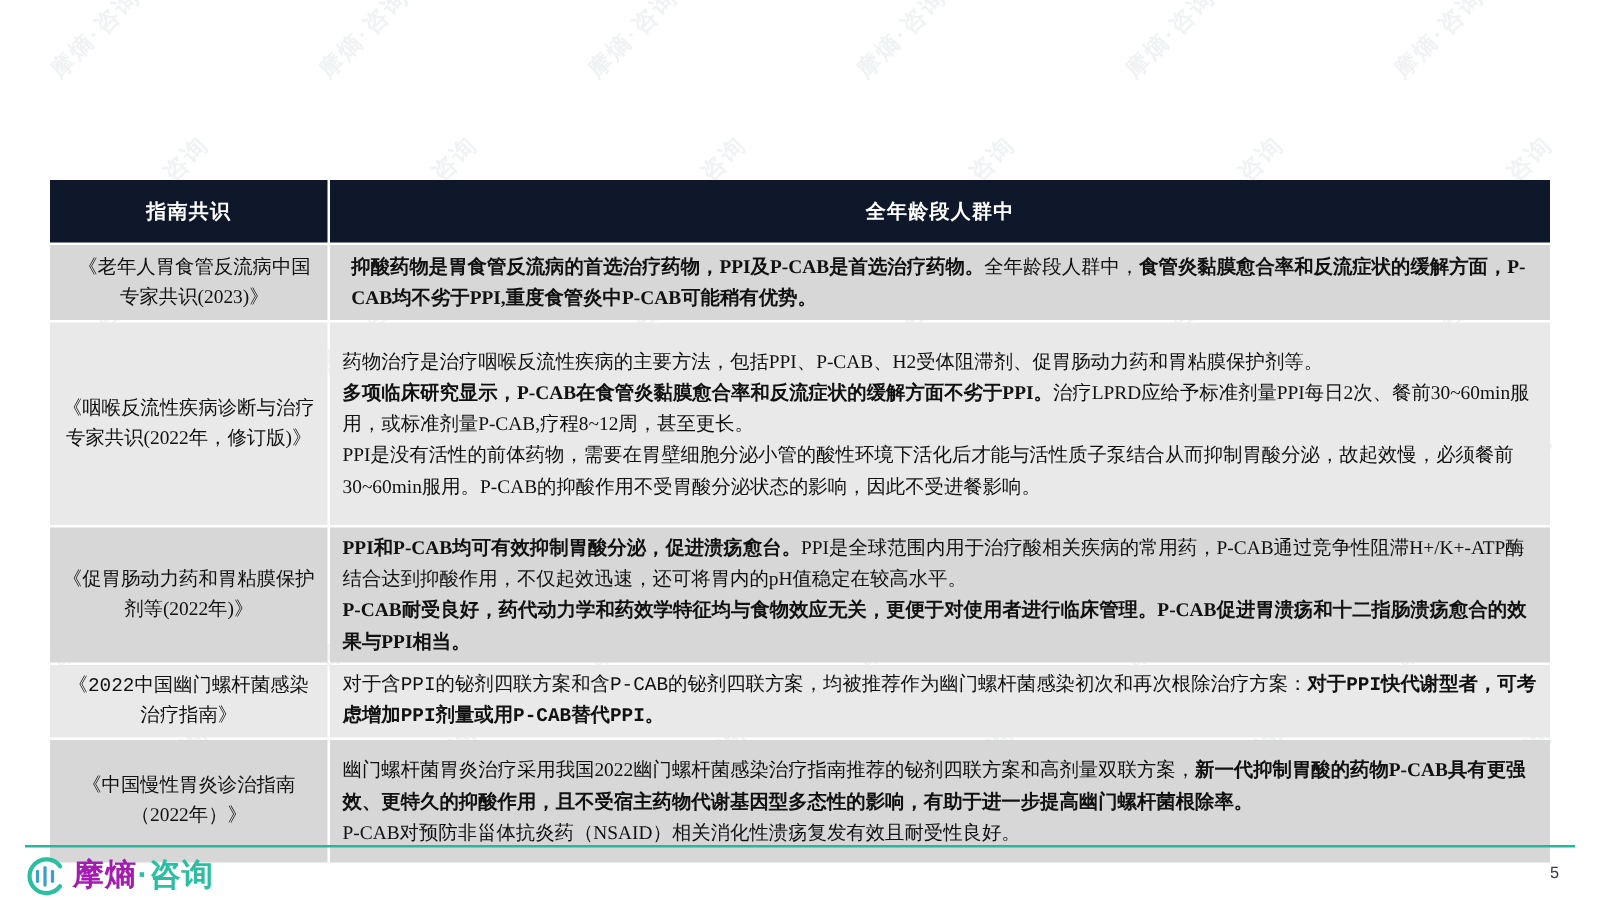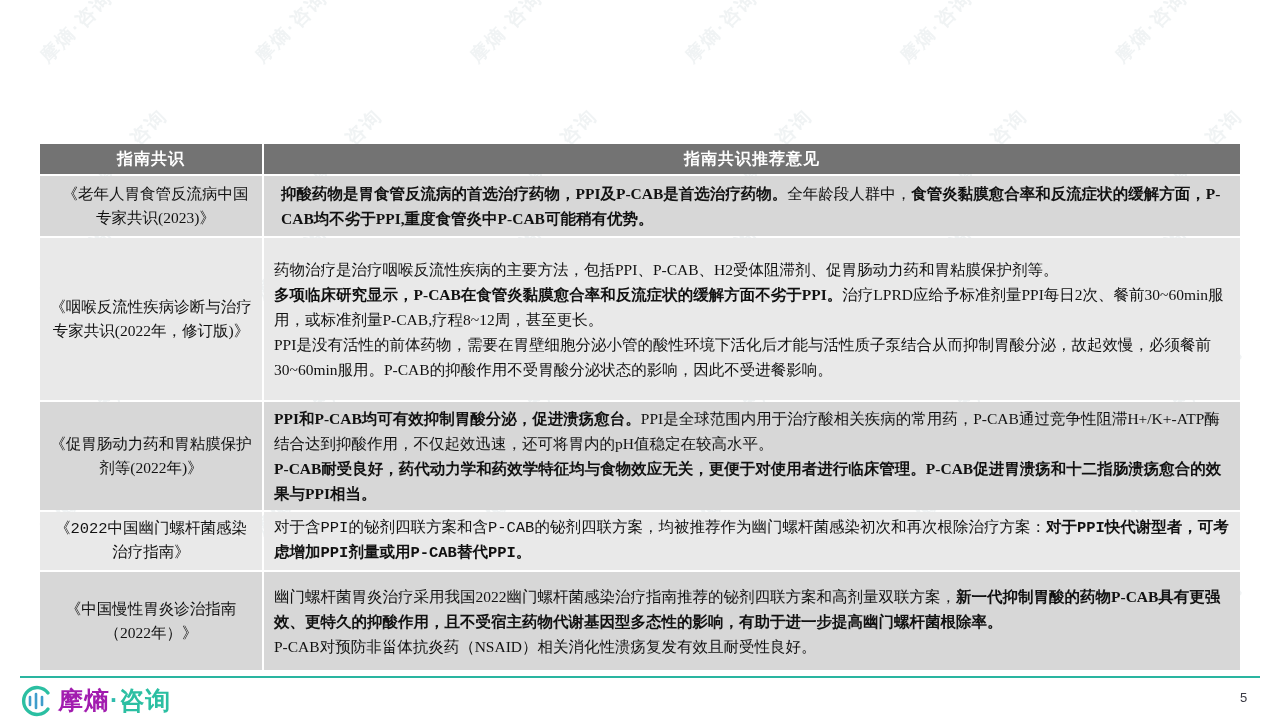--- a/index.html
+++ b/index.html
@@ -28,22 +28,22 @@
     padding-left:10px;line-height:1;
     font-family:"Liberation Serif","DejaVu Serif",serif;
   }
   
   .guide-table{
     position:absolute;left:38px;top:142px;width:1204px;
     border-collapse:separate;border-spacing:2px;table-layout:fixed;
   }
   .guide-table col.c-guideline{width:222px;}
   .guide-table th{
-    background:#737373;color:#ffffff;font-size:16px;font-weight:bold;
-    height:26px;text-align:center;padding:2px 4px;letter-spacing:1px;
+    background:#0f172a;color:#ffffff;font-size:16px;font-weight:bold;
+    height:26px;text-align:center;padding:12px 4px;letter-spacing:1px;
   }
   .guide-table td{
     color:#111111;font-size:15.5px;vertical-align:middle;
   }
   .cell-guideline{
     text-align:center;padding:2px 8px;line-height:24px;
   }
   .cell-recommendation{
     text-align:left;padding:4px 10px;line-height:25px;
   }
@@ -127,21 +127,21 @@
 
 
   <table class="guide-table">
     <colgroup>
         <col class="c-guideline">
         <col class="c-recommendation">
       </colgroup>
     <thead>
       <tr>
         <th>指南共识</th>
-        <th>指南共识推荐意见</th>
+        <th>全年龄段人群中</th>
       </tr>
     </thead>
     <tbody>
         <tr class="row-dark">
           <td class="cell-guideline">《老年人胃食管反流病中国专家共识(2023)》</td>
           <td class="cell-recommendation"><span class="seg-bold">抑酸药物是胃食管反流病的首选治疗药物，PPI及P-CAB是首选治疗药物。</span><span>全年龄段人群中，</span><span class="seg-bold">食管炎黏膜愈合率和反流症状的缓解方面，P-CAB均不劣于PPI,重度食管炎中P-CAB可能稍有优势。</span></td>
         </tr>
         <tr class="row-light">
           <td class="cell-guideline">《咽喉反流性疾病诊断与治疗专家共识(2022年，修订版)》</td>
           <td class="cell-recommendation"><span>药物治疗是治疗咽喉反流性疾病的主要方法，包括PPI、P-CAB、H2受体阻滞剂、促胃肠动力药和胃粘膜保护剂等。</span><br><span class="seg-bold">多项临床研究显示，P-CAB在食管炎黏膜愈合率和反流症状的缓解方面不劣于PPI。</span><span>治疗LPRD应给予标准剂量PPI每日2次、餐前30~60min服用，或标准剂量P-CAB,疗程8~12周，甚至更长。</span><br><span>PPI是没有活性的前体药物，需要在胃壁细胞分泌小管的酸性环境下活化后才能与活性质子泵结合从而抑制胃酸分泌，故起效慢，必须餐前30~60min服用。P-CAB的抑酸作用不受胃酸分泌状态的影响，因此不受进餐影响。</span></td>

